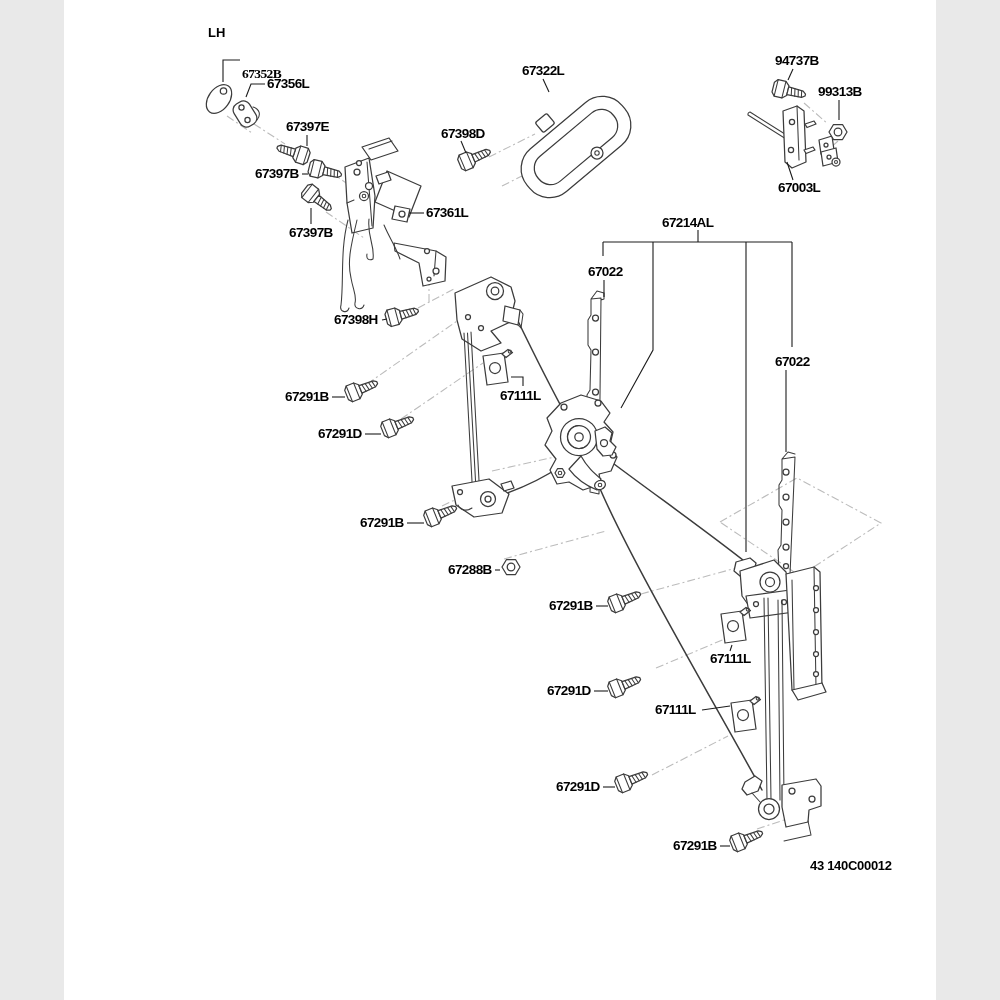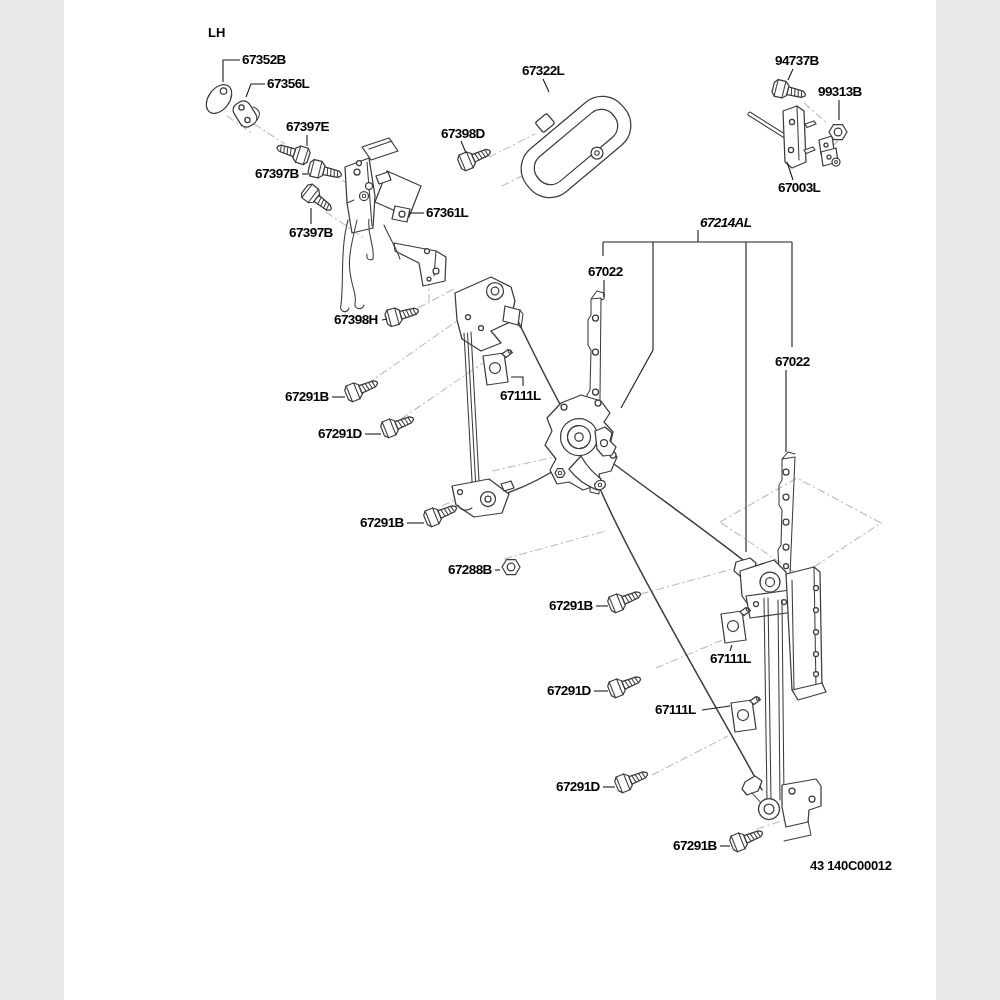--- a/index.html
+++ b/index.html
@@ -280,32 +280,32 @@
       <path class="leader" d="M668,645 L666,651"></path>
       <path class="leader" d="M530,691 H544"></path>
       <path class="leader" d="M638,710 L666,706"></path>
       <path class="leader" d="M539,787 H551"></path>
       <path class="leader" d="M656,846 H666"></path>
     </g>
   </svg>
 
   <div id="side-marker">LH</div>
   <div id="labels-layer">
-      <div class="plabel" style="left: 178px; top: 53px;">67352B</div>
+      <div class="plabel" style="left: 178px; top: 67px; font-family: Liberation Serif, serif;">67352B</div>
       <div class="plabel" style="left: 203px; top: 77px;">67356L</div>
       <div class="plabel" style="left: 222px; top: 120px;">67397E</div>
       <div class="plabel" style="left: 191px; top: 167px;">67397B</div>
       <div class="plabel" style="left: 225px; top: 226px;">67397B</div>
       <div class="plabel" style="left: 377px; top: 127px; text-align: right;">67398D</div>
       <div class="plabel" style="left: 458px; top: 64px;">67322L</div>
       <div class="plabel" style="left: 711px; top: 54px;">94737B</div>
       <div class="plabel" style="left: 754px; top: 85px;">99313B</div>
       <div class="plabel" style="left: 714px; top: 181px;">67003L</div>
       <div class="plabel" style="left: 362px; top: 206px;">67361L</div>
-      <div class="plabel" style="left: 636px; top: 216px; font-style: italic;">67214AL</div>
+      <div class="plabel" style="left: 598px; top: 216px;">67214AL</div>
       <div class="plabel" style="left: 524px; top: 265px;">67022</div>
       <div class="plabel" style="left: 711px; top: 355px;">67022</div>
       <div class="plabel" style="left: 270px; top: 313px; text-align: right;">67398H</div>
       <div class="plabel" style="left: 221px; top: 390px;">67291B</div>
       <div class="plabel" style="left: 254px; top: 427px;">67291D</div>
       <div class="plabel" style="left: 436px; top: 389px;">67111L</div>
       <div class="plabel" style="left: 296px; top: 516px;">67291B</div>
       <div class="plabel" style="left: 384px; top: 563px;">67288B</div>
       <div class="plabel" style="left: 485px; top: 599px;">67291B</div>
       <div class="plabel" style="left: 646px; top: 652px;">67111L</div>

